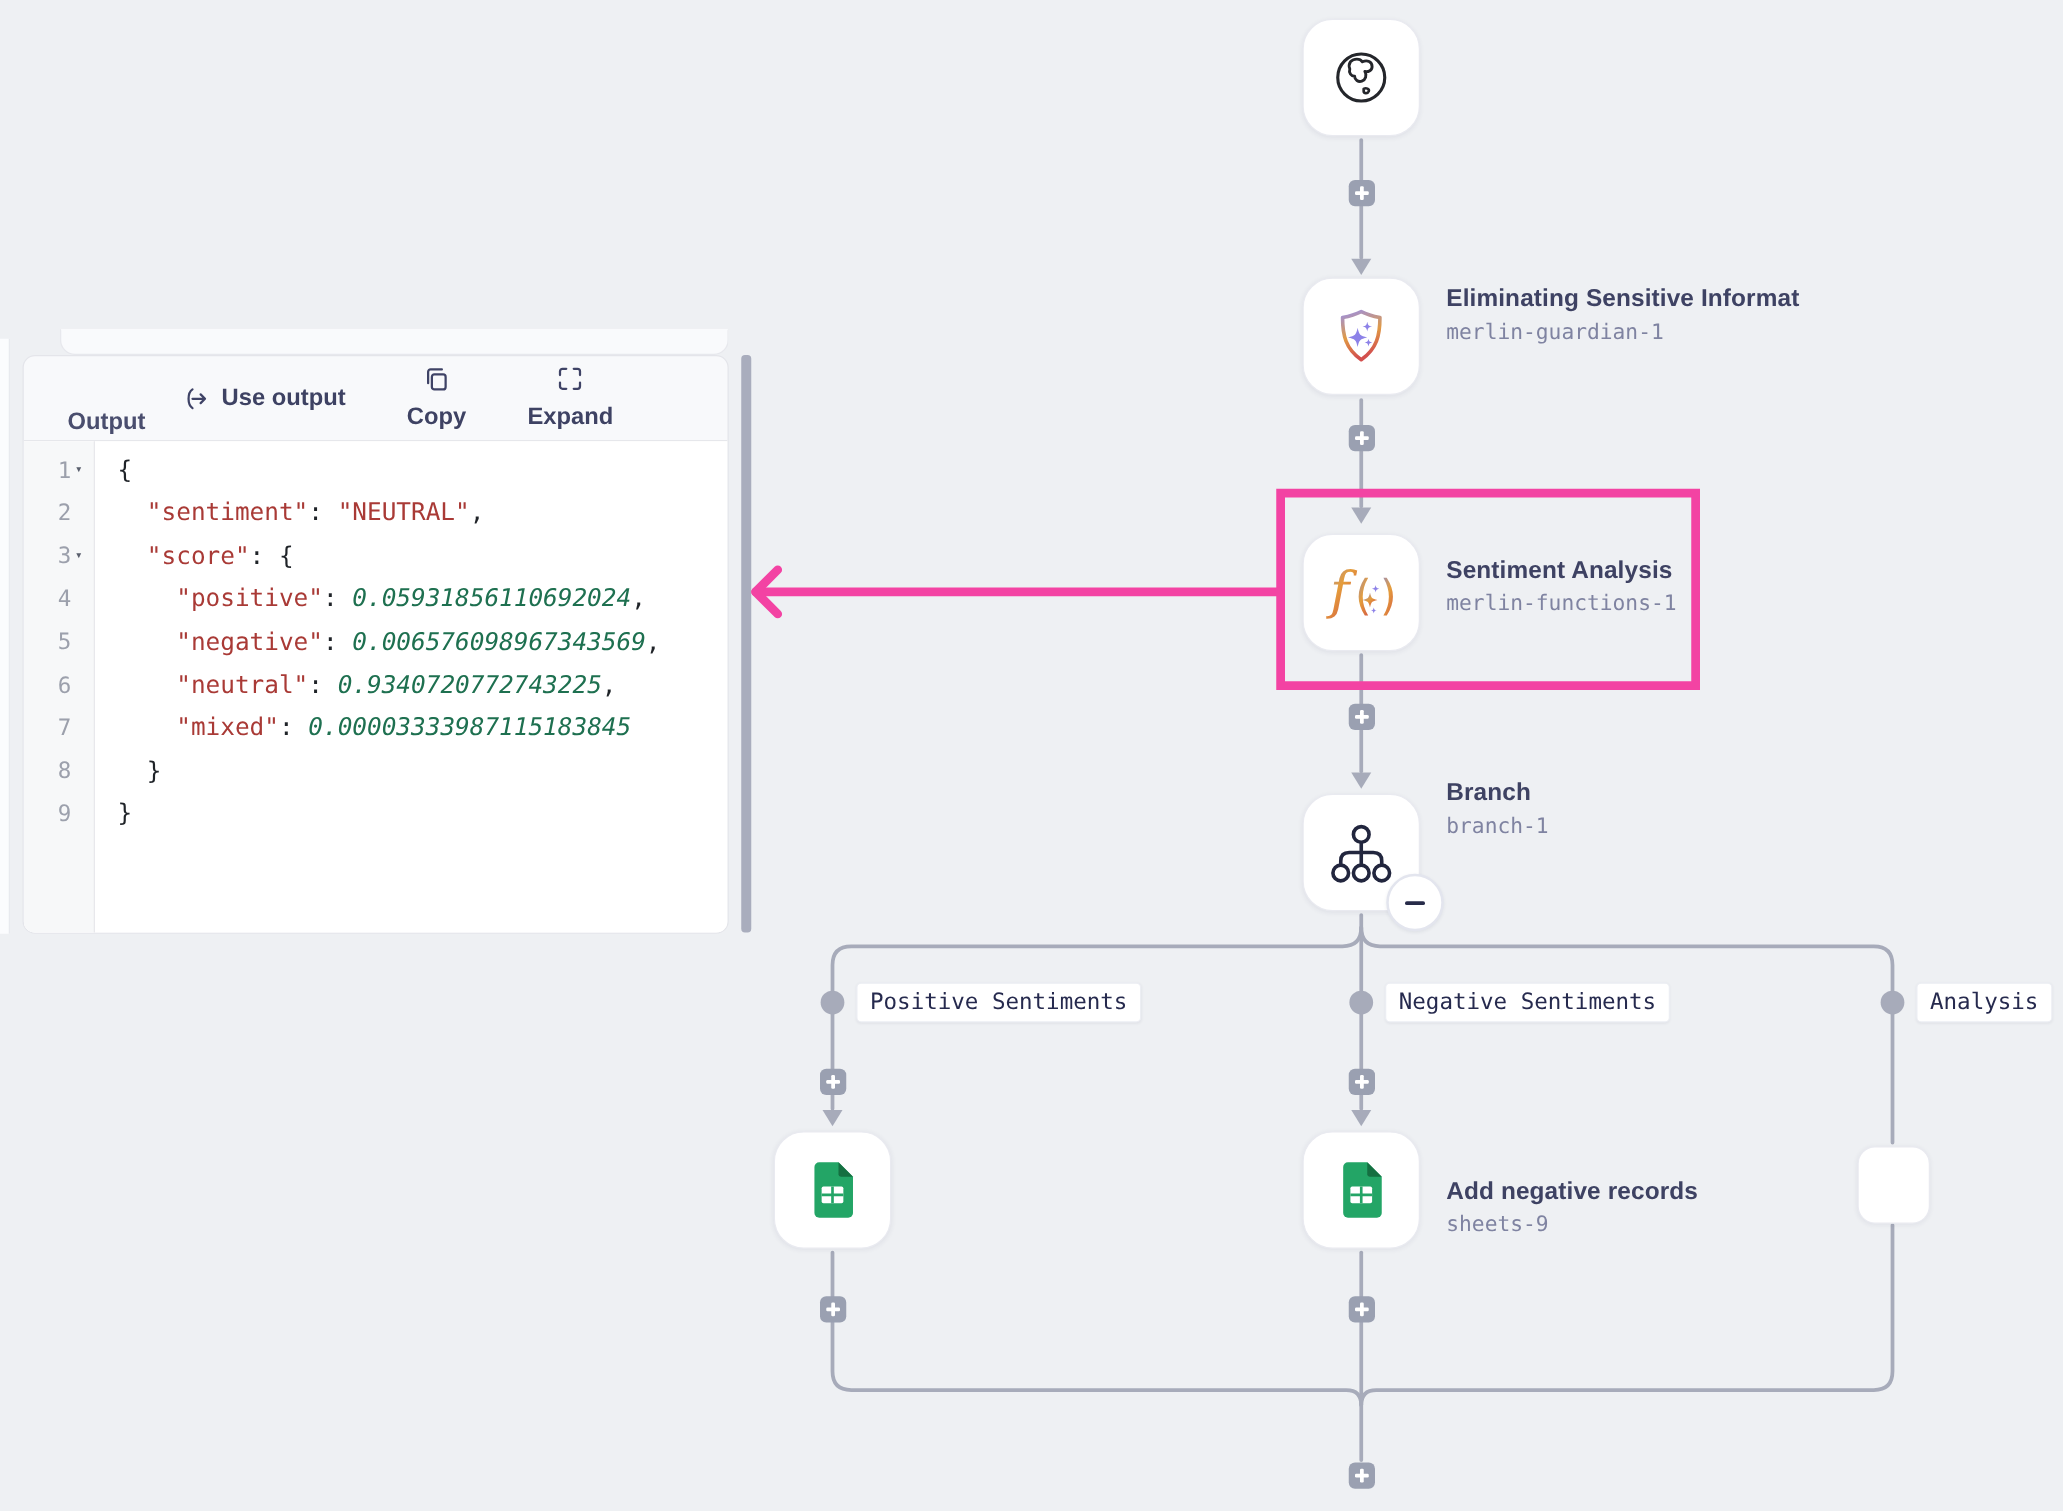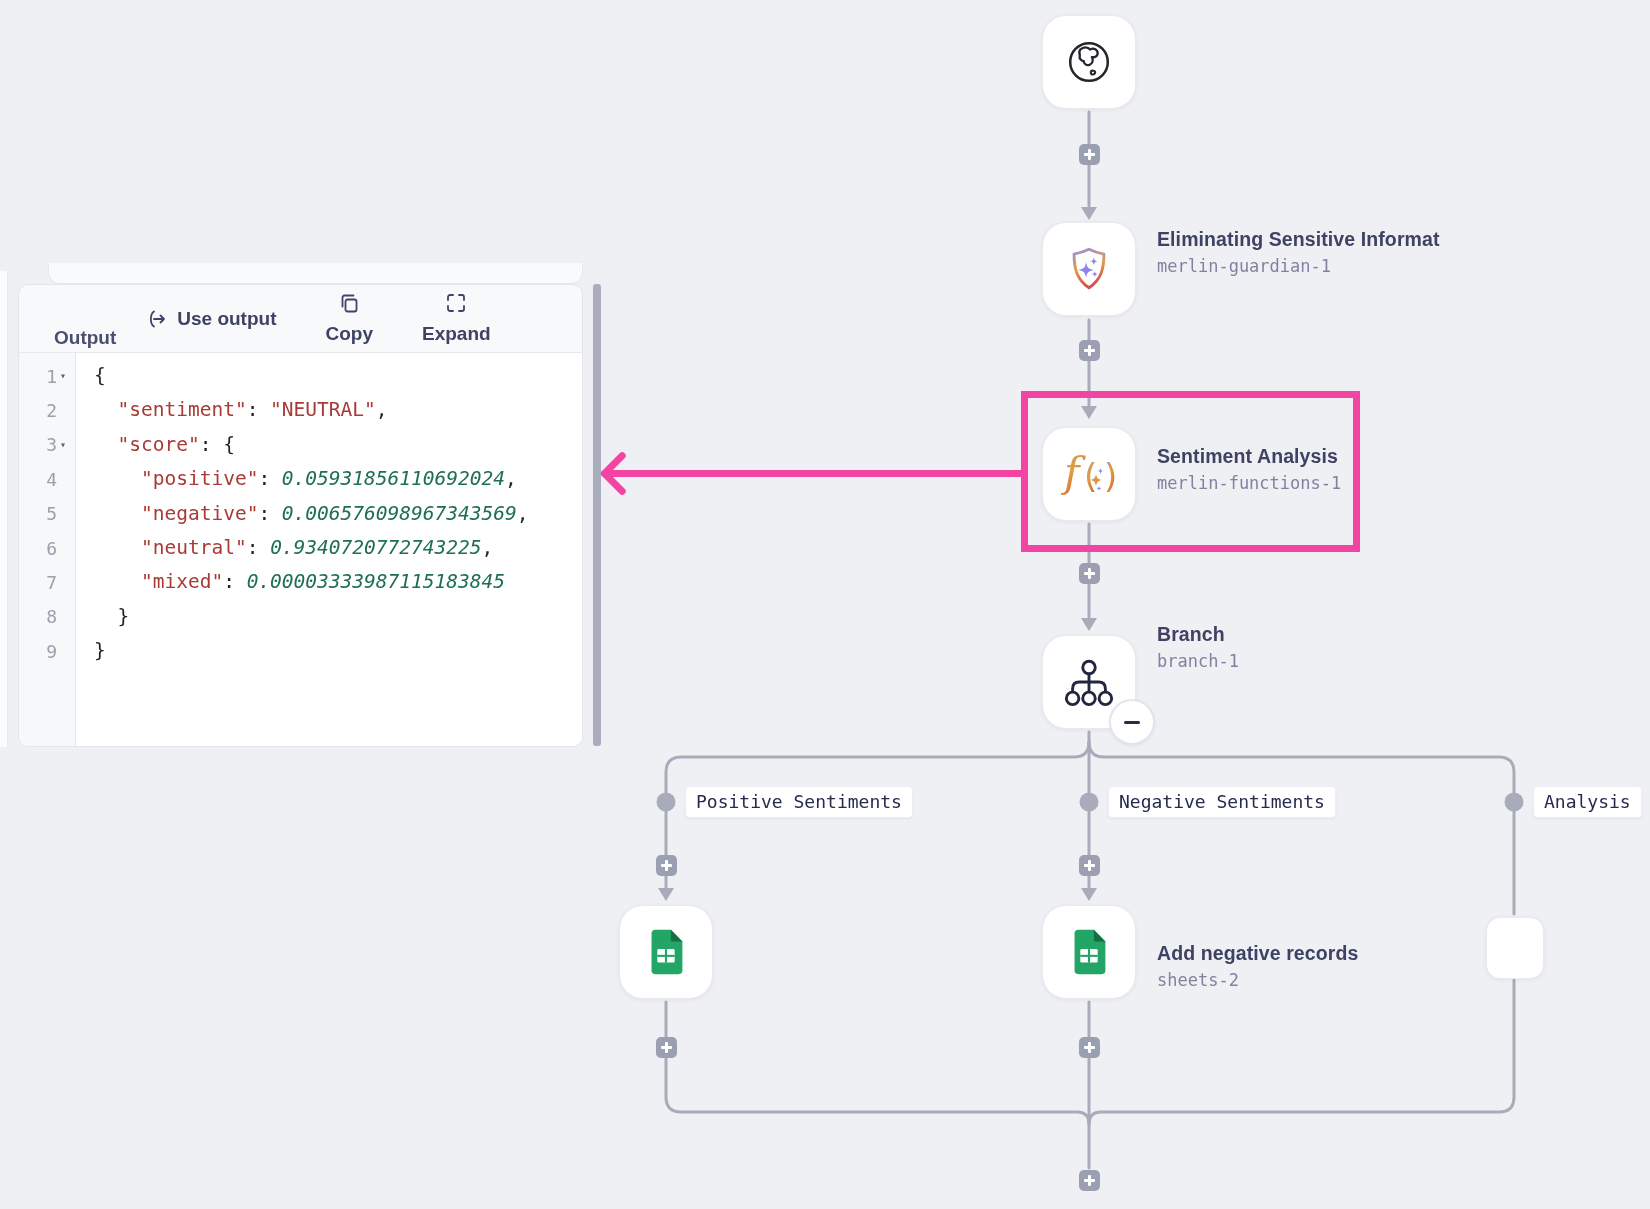--- a/index.html
+++ b/index.html
@@ -209,21 +209,21 @@
     <svg width="54" height="54" viewBox="0 0 56 56">
       <path d="M17,5 h16 l12,12 v30 a4,4 0 0 1 -4,4 h-24 a4,4 0 0 1 -4,-4 v-38 a4,4 0 0 1 4,-4 z" fill="#23a566"></path>
       <path d="M33,5 l12,12 h-10 a2,2 0 0 1 -2,-2 z" fill="#156f41"></path>
       <rect x="19" y="25" width="18" height="14" rx="1.5" fill="#fff"></rect>
       <line x1="19" y1="32" x2="37" y2="32" stroke="#23a566" stroke-width="2.2"></line>
       <line x1="28" y1="25" x2="28" y2="39" stroke="#23a566" stroke-width="2.2"></line>
     </svg>
   </div>
   <div class="node-text" style="left:1157px;top:942px">
     <div class="node-title">Add negative records</div>
-    <div class="node-sub">sheets-2</div>
+    <div class="node-sub">sheets-9</div>
   </div>
 
   <div class="mini-card" style="left:1486px;top:917px"></div>
 
   <div class="prev-panel-edge"></div>
   <div class="left-panel-edge"></div>
 
   <div class="output-panel">
     <div class="panel-header">
       <span class="panel-title">Output</span>

